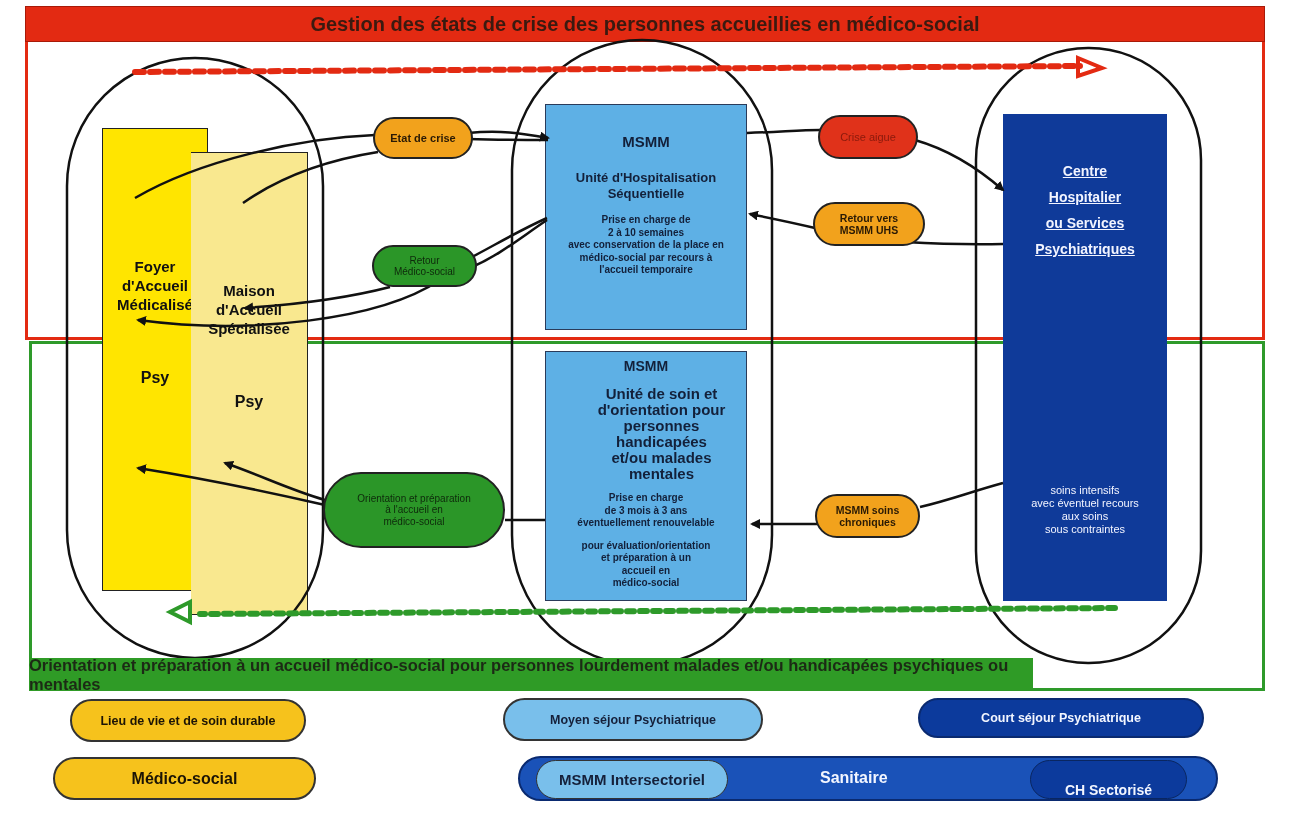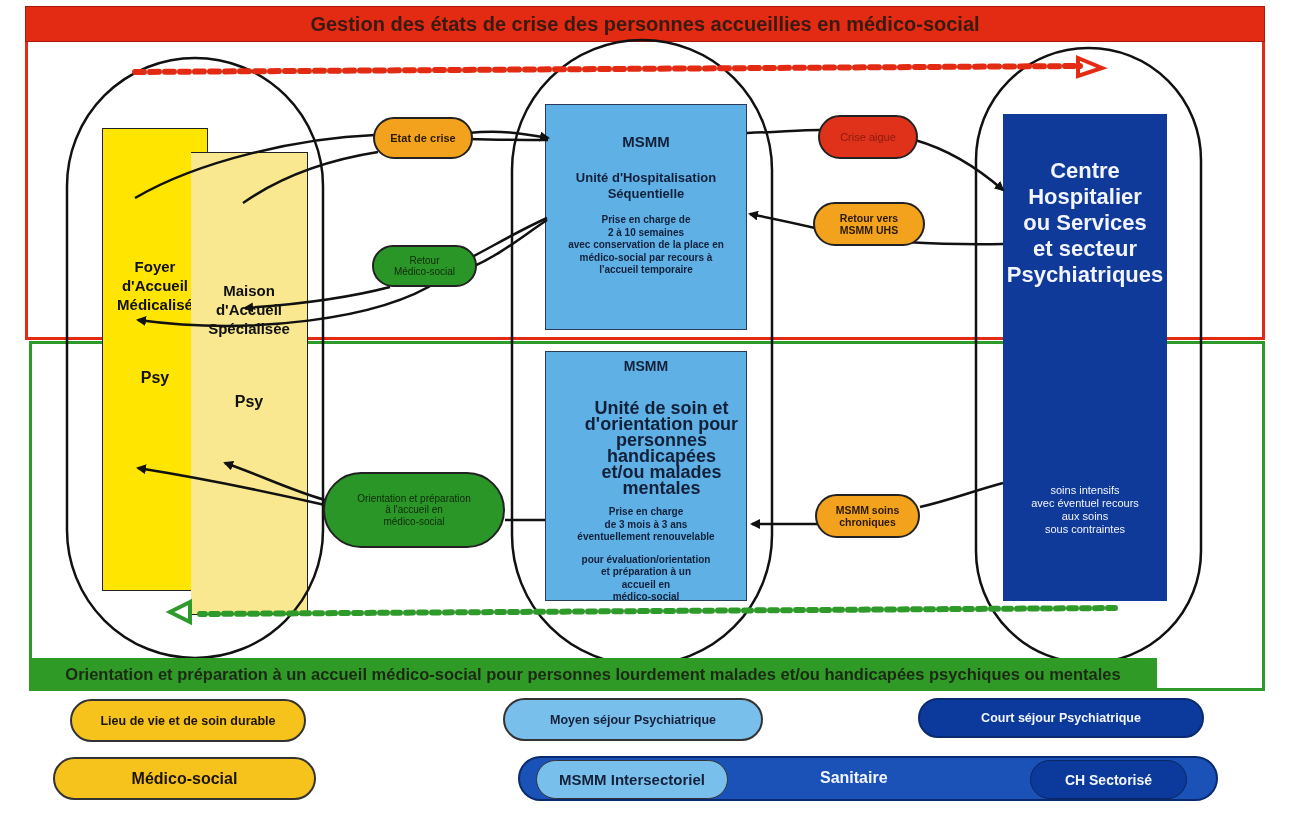--- a/index.html
+++ b/index.html
@@ -1,21 +1,21 @@
 <!DOCTYPE html>
 <html><head>
 <meta charset="utf-8">
 <style>
   html, body { margin: 0; padding: 0; background: #ffffff; }
   body { width: 1295px; height: 815px; position: relative; overflow: hidden; font-family: "Liberation Sans", sans-serif; }
   .abs { position: absolute; box-sizing: border-box; }
   .banner-red { left: 25px; top: 6px; width: 1240px; height: 36px; background: #e32a12; border: 1px solid #a81a08; color: #3b1a10; font-weight: bold; font-size: 20px; display: flex; align-items: center; justify-content: center; }
   .frame-red { left: 25px; top: 6px; width: 1240px; height: 334px; border: 3px solid #e32a12; }
   .frame-green { left: 29px; top: 341px; width: 1236px; height: 350px; border: 3px solid #2e9a2a; }
-  .banner-green { left: 29px; top: 658px; width: 1128px; height: 33px; background: #2f9b26; color: #1c2a15; font-weight: bold; font-size: 16.5px; display: flex; align-items: center; justify-content: center; }
+  .banner-green { left: 29px; top: 658px; width: 1004px; height: 33px; background: #2f9b26; color: #1c2a15; font-weight: bold; font-size: 16.5px; display: flex; align-items: center; justify-content: center; }
   .col-yellow { left: 102px; top: 128px; width: 106px; height: 463px; background: #ffe500; border: 1px solid #222; }
   .col-pale { left: 191px; top: 128px; width: 117px; height: 463px; background: #f9e88f; border: 1px solid #222; border-left: none; margin-top: 24px; }
   .col-text { position: absolute; left: 0; right: 0; text-align: center; font-weight: bold; color: #111; }
   .box-light { background: #5eb0e5; border: 1px solid #2a3b5a; color: #13203a; text-align: center; font-weight: bold; }
   .box-dark { background: #0f3a99; color: #f2f4ff; text-align: center; font-weight: bold; }
   .pill { border: 2px solid #222; border-radius: 999px; display: flex; align-items: center; justify-content: center; text-align: center; font-weight: bold; line-height: 1.15; }
   .orange { background: #f2a21c; color: #2a1a05; }
   .green { background: #2b9628; color: #0e2a0b; font-weight: normal; }
   .red { background: #e0321a; color: #8a1a0c; font-weight: normal; }
   .legend { border: 2px solid #333; border-radius: 999px; display: flex; align-items: center; justify-content: center; font-weight: bold; }
@@ -59,45 +59,44 @@
     <span class="line-text">Prise en charge de</span>
     <span class="line-text">2 à 10 semaines</span>
     <span class="line-text">avec conservation  de la place en</span>
     <span class="line-text">médico-social par recours à</span>
     <span class="line-text">l'accueil temporaire</span>
   </div>
 </div>
 
 <div class="abs box-light" style="left:545px;top:351px;width:202px;height:250px;padding-top:6px;">
   <div style="font-size:14px;">MSMM</div>
-  <div style="font-size:18px;margin-top:26px;line-height:16px;padding-left:31px;">
+  <div style="font-size:15px;margin-top:12px;line-height:16px;padding-left:31px;">
     <span class="line-text">Unité de soin et</span>
     <span class="line-text">d'orientation pour</span>
     <span class="line-text">personnes handicapées</span>
     <span class="line-text">et/ou  malades mentales</span>
   </div>
   <div style="font-size:10px;margin-top:10px;line-height:12.5px;">
     <span class="line-text">Prise en charge</span>
     <span class="line-text">de 3 mois à 3 ans</span>
     <span class="line-text">éventuellement renouvelable</span>
   </div>
   <div style="font-size:10px;margin-top:10px;line-height:12.5px;">
     <span class="line-text">pour évaluation/orientation</span>
     <span class="line-text">et préparation à un</span>
     <span class="line-text">accueil en</span>
     <span class="line-text">médico-social</span>
   </div>
 </div>
 
 <div class="abs box-dark" style="left:1003px;top:114px;width:164px;height:487px;">
-  <div style="position:absolute;left:0;right:0;top:44px;font-size:22px;line-height:26px;">
+  <div style="position:absolute;left:0;right:0;top:44px;font-size:14px;line-height:26px;text-decoration:underline;">
     <span class="line-text">Centre</span>
     <span class="line-text">Hospitalier</span>
     <span class="line-text">ou Services</span>
-    <span class="line-text">et secteur</span>
     <span class="line-text">Psychiatriques</span>
   </div>
   <div style="position:absolute;left:0;right:0;top:370px;font-size:11px;line-height:13px;font-weight:normal;">
     <span class="line-text">soins intensifs</span>
     <span class="line-text">avec éventuel recours</span>
     <span class="line-text">aux soins</span>
     <span class="line-text">sous contraintes</span>
   </div>
 </div>
 
@@ -187,16 +186,16 @@
 </div>
 
 <div class="abs legend lg-yellow" style="left:53px;top:757px;width:263px;height:43px;font-size:16px;">
   <span>Médico-social</span>
 </div>
 <div class="abs legend lg-dark" style="left:518px;top:756px;width:700px;height:45px;font-size:16px;justify-content:flex-start;padding-left:0;border-color:#0a2a70;background:#1a52b8;">
   <div class="legend lg-light" style="position:absolute;left:16px;top:2px;width:190px;height:37px;font-size:15px;border:1px solid #333;">
     <span>MSMM Intersectoriel</span>
   </div>
   <span style="position:absolute;left:300px;top:11px;">Sanitaire</span>
-  <div class="legend lg-dark" style="position:absolute;left:510px;top:2px;width:155px;height:37px;font-size:14px;border:1px solid #0a2660;background:#0c3a9c;">
+  <div class="legend lg-dark" style="position:absolute;left:510px;top:2px;width:155px;height:37px;font-size:14px;border:1px solid #0a2660;background:#0c3a9c;align-items:flex-end;">
     <span>CH Sectorisé</span>
   </div>
 </div>
 
 </body></html>

